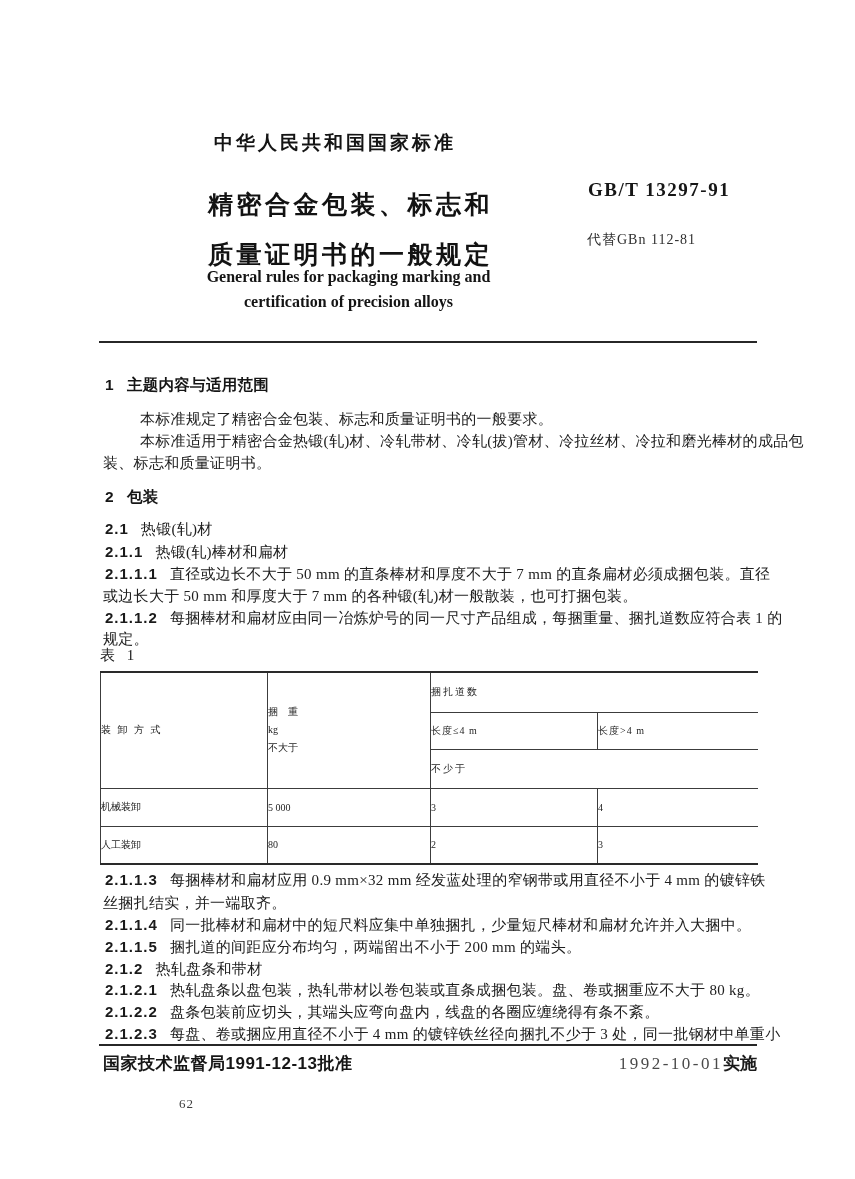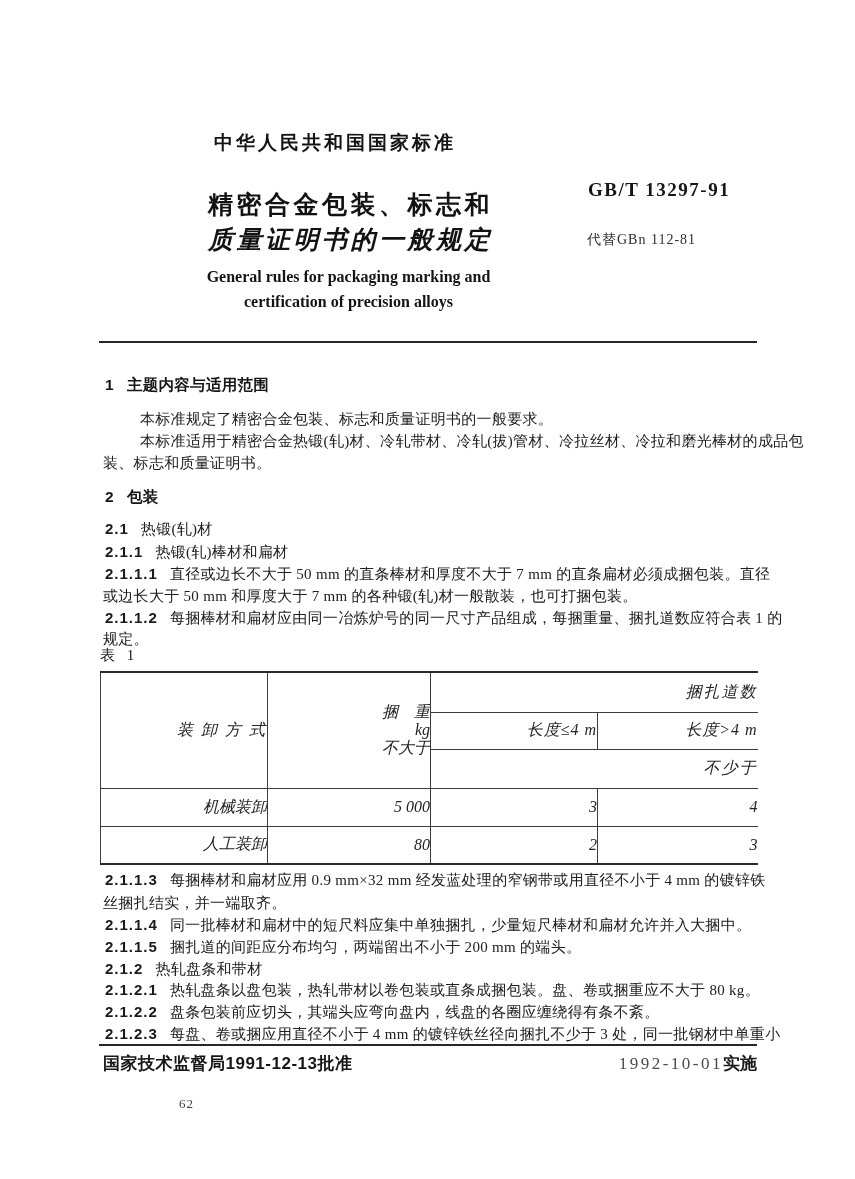--- a/index.html
+++ b/index.html
@@ -18,21 +18,21 @@
     left:214px;top:130px;
     font-family:"Liberation Sans","DejaVu Sans",sans-serif;
     font-weight:bold;font-size:19px;letter-spacing:3px;color:#141414;
   }
   .title-zh{
     left:208px;
     font-family:"Liberation Sans","DejaVu Sans",sans-serif;
     font-weight:bold;font-size:25px;letter-spacing:3.5px;color:#121212;text-align:right;
   }
   .title-zh.l1{top:188px;}
-  .title-zh.l2{top:223px;font-style:italic;}
+  .title-zh.l2{top:238px;}
   .std-code{
     left:588px;top:179px;
     font-weight:bold;font-size:19px;letter-spacing:1.5px;color:#161616;
   }
   .replaces{
     left:587px;top:231px;
     font-size:14px;letter-spacing:1px;color:#2e2e2e;
   }
   .title-en{
     left:100px;top:264px;width:497px;
@@ -65,24 +65,23 @@
     text-align:left;font-size:15px;letter-spacing:4px;color:#202020;
   }
   .t1wrap{position:absolute;left:100px;top:671px;width:657px;}
   table.t1{
     border-collapse:collapse;table-layout:fixed;width:657px;
     border-top:2px solid #2a2a2a;border-bottom:2px solid #2a2a2a;
     border-left:1px solid #3c3c3c;
   }
   table.t1 td{
     border:1px solid #3c3c3c;
-    text-align:right;vertical-align:middle;
-    font-size:16px;color:#242424;padding:0;
+    text-align:left;vertical-align:middle;
+    font-size:10px;color:#242424;padding:0;
     overflow:hidden;
-    font-style:italic;
   }
   table.t1 td.no-r{border-right:none;}
   td.method-h{font-size:15px;letter-spacing:2px;}
   td.weight-h{line-height:18px;font-size:14px;}
   td.group-h{letter-spacing:2px;}
   td.sub-h{letter-spacing:1px;}
   td.note-c{letter-spacing:2px;margin-top:26px;}
   td.val{font-size:14px;}
   td.faint{color:#8d8d8d;}
   

